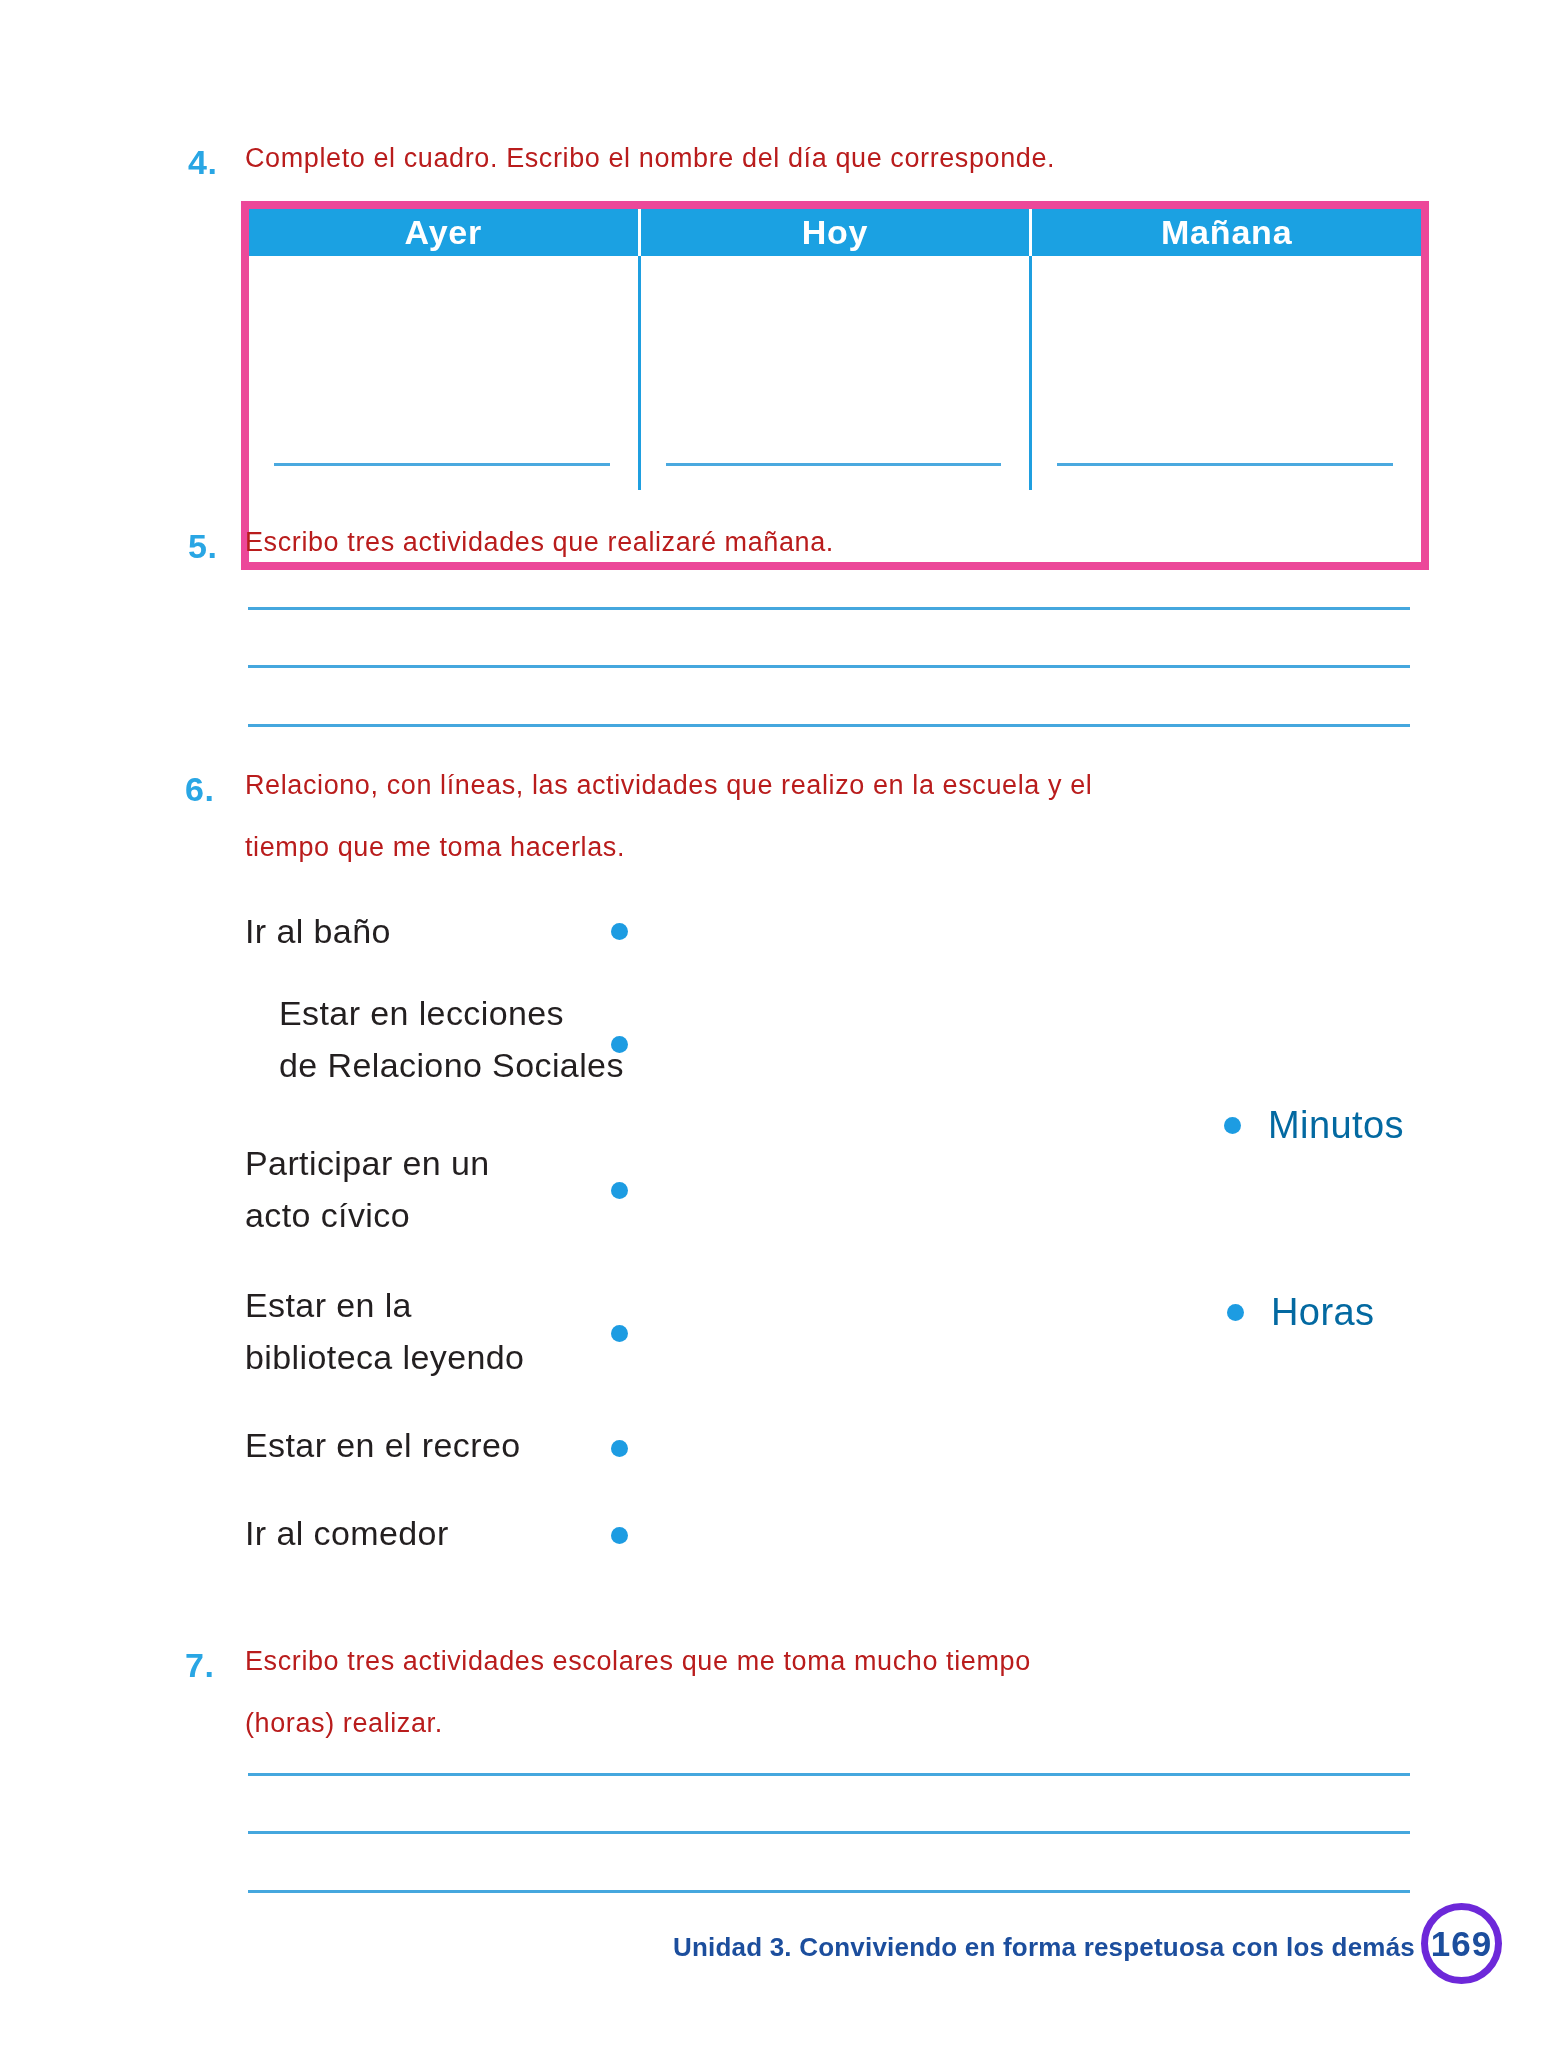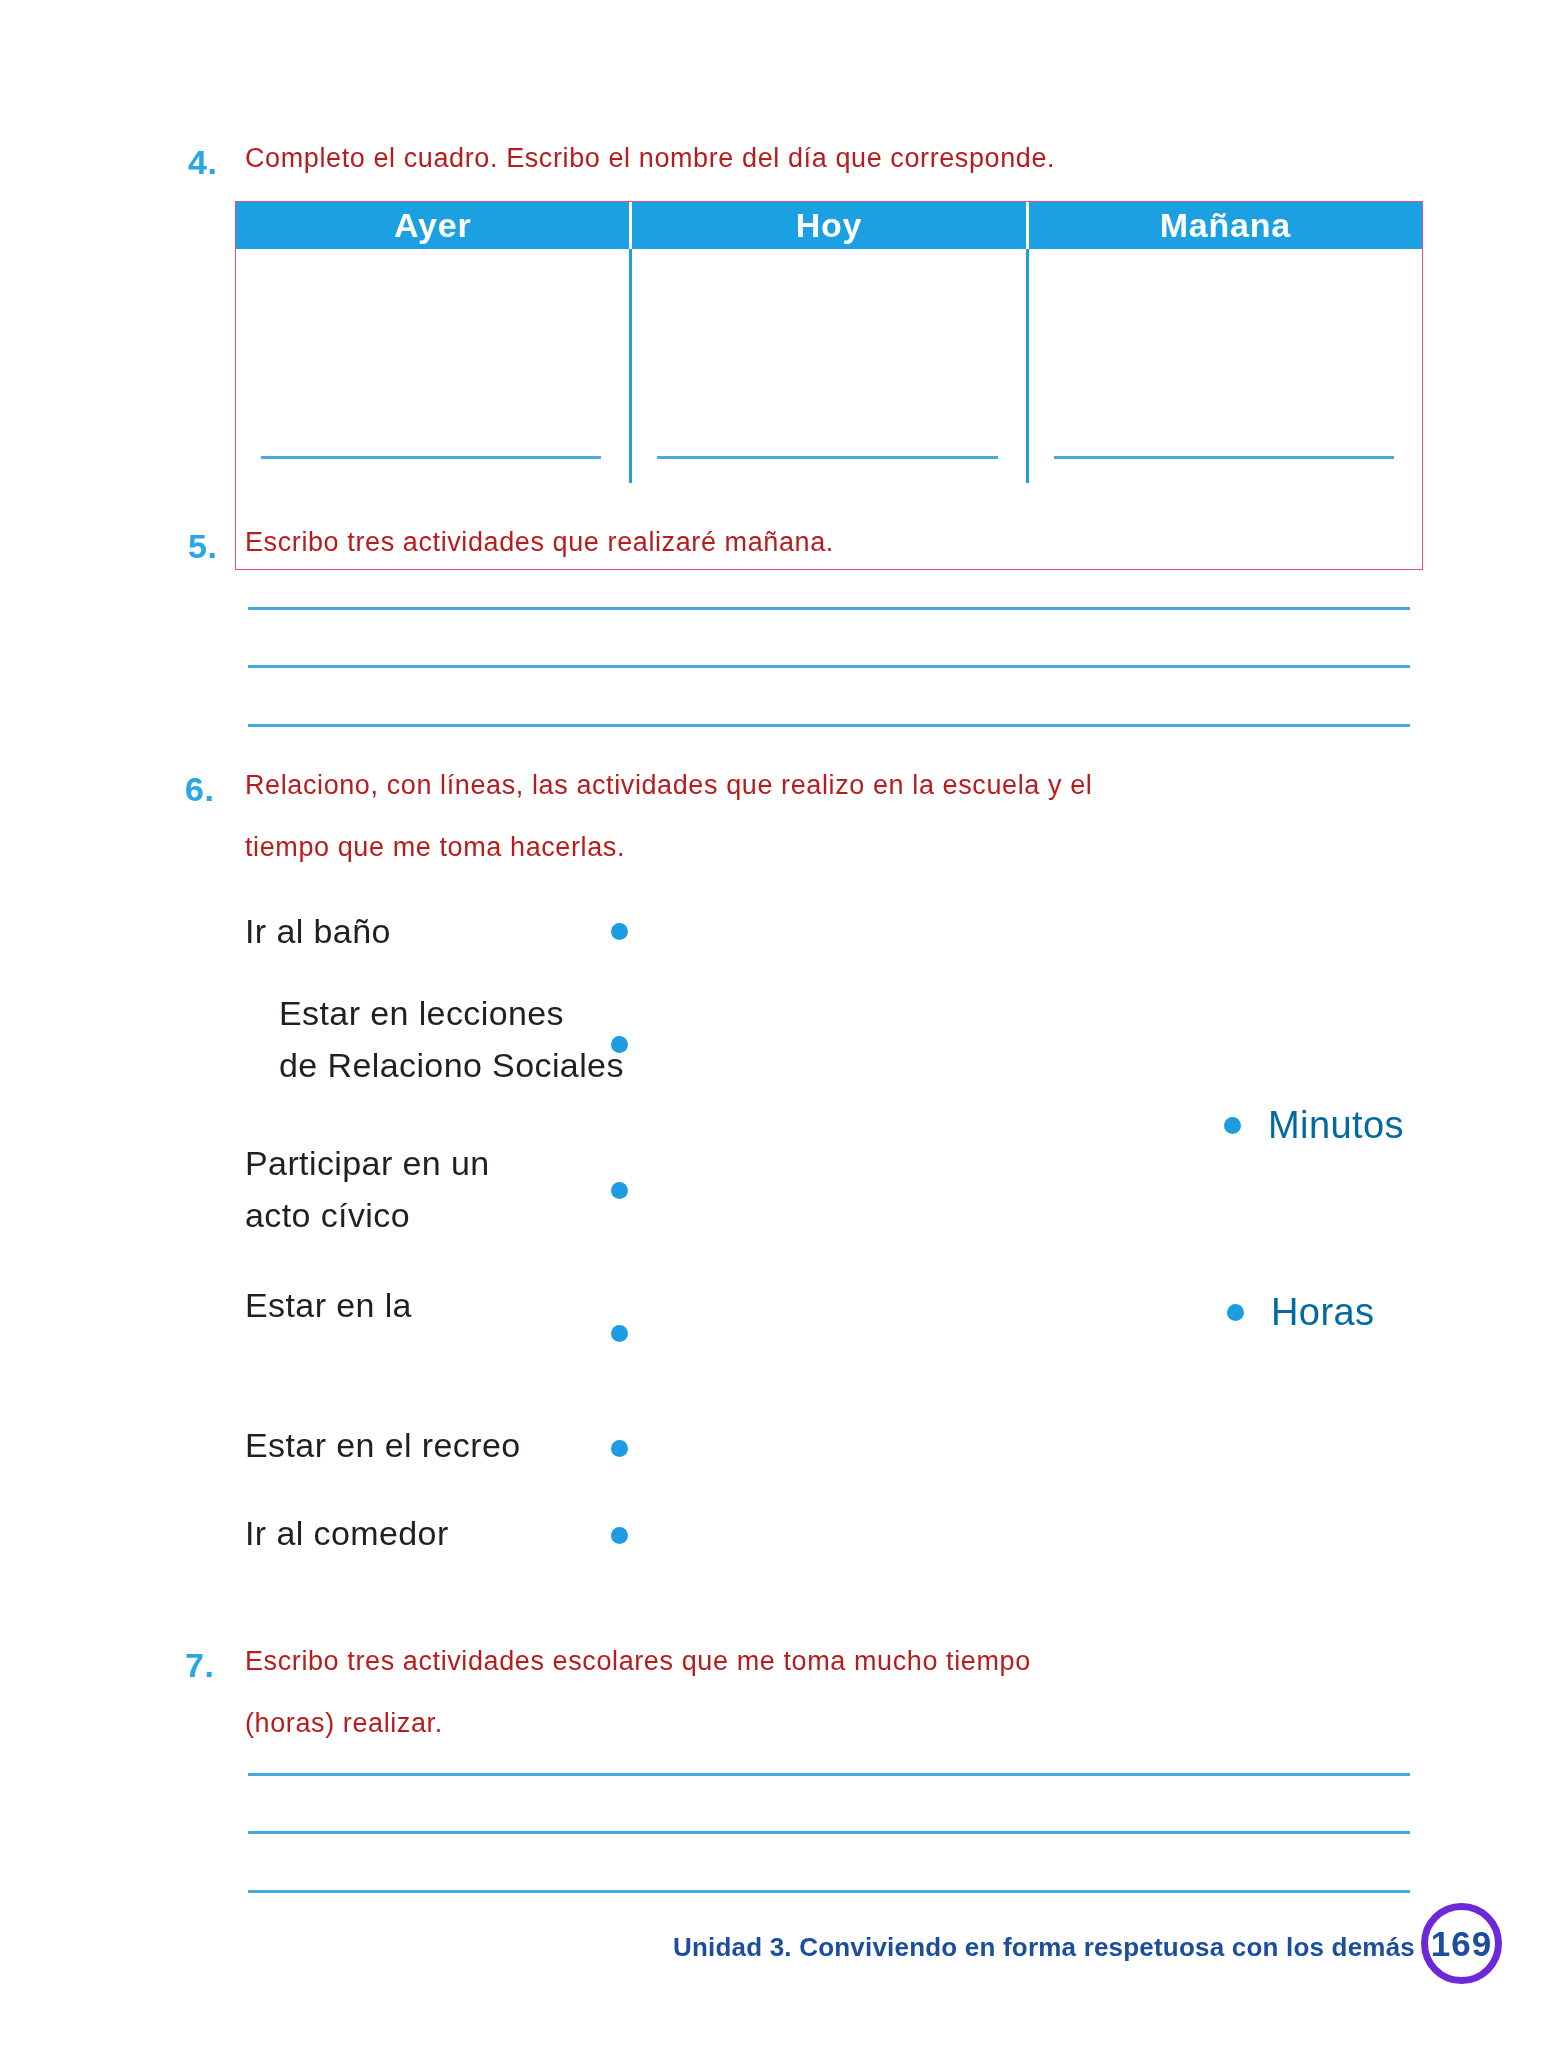--- a/index.html
+++ b/index.html
@@ -17,23 +17,23 @@
     font-size:34px; font-weight:bold;
     color:#29a6e4; letter-spacing:0.5px;
   }
   .q-text {
     position:absolute;
     font-size:27px; letter-spacing:0.6px;
     color:#b91c1c; white-space:nowrap;
   }
   
   .day-table {
-    position:absolute; left:235px; top:201px;
+    position:absolute; left:241px; top:201px;
     width:1188px; height:369px;
-    border:1px solid #ec4899;
+    border:8px solid #ec4899;
   }
   .thead { display:flex; height:47px; background:#1ba1e2; }
   .th {
     flex:1; display:flex; align-items:center; justify-content:center;
     color:#ffffff; font-size:34px; font-weight:bold; letter-spacing:0.8px;
     border-left:3px solid #ffffff;
   }
   .th:first-child { border-left:none; }
   .tbody { display:flex; height:234px; }
   .td { flex:1; position:relative; border-left:3px solid #1f9fe0; background:#ffffff; }
@@ -120,20 +120,21 @@
   <div class="match-text" style="top:987px;margin-left:34px;">
     <div>Estar en lecciones</div>
     <div>de Relaciono Sociales</div>
   </div>
   <div class="match-text" style="top:1137px;">
     <div>Participar en un</div>
     <div>acto cívico</div>
   </div>
   <div class="match-text" style="top:1279px;">
     <div>Estar en la</div>
+    <div>biblioteca leyendo</div>
   </div>
   <div class="match-text" style="top:1419px;">
     <div>Estar en el recreo</div>
   </div>
   <div class="match-text" style="top:1507px;">
     <div>Ir al comedor</div>
   </div>
 
   <span class="dot" style="left:611px; top:923px;"></span>
   <span class="dot" style="left:611px; top:1036px;"></span>

